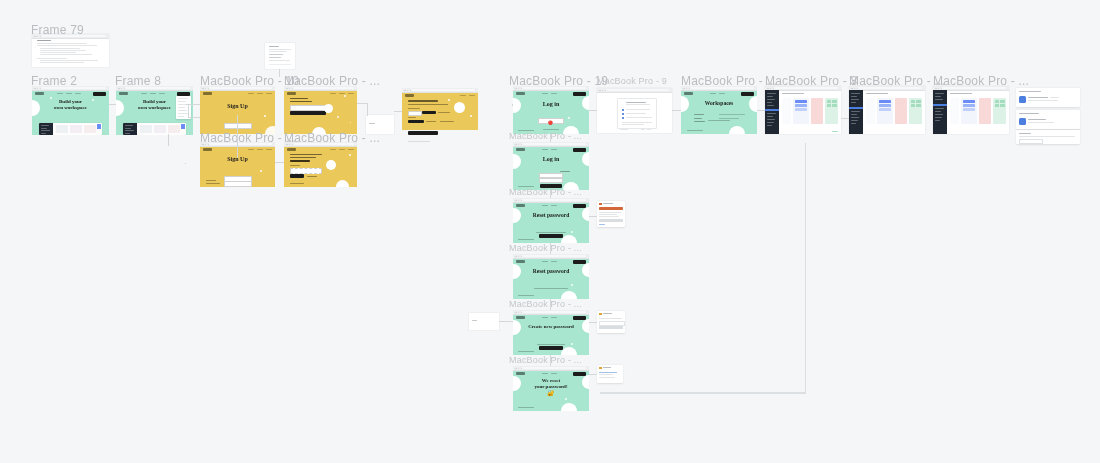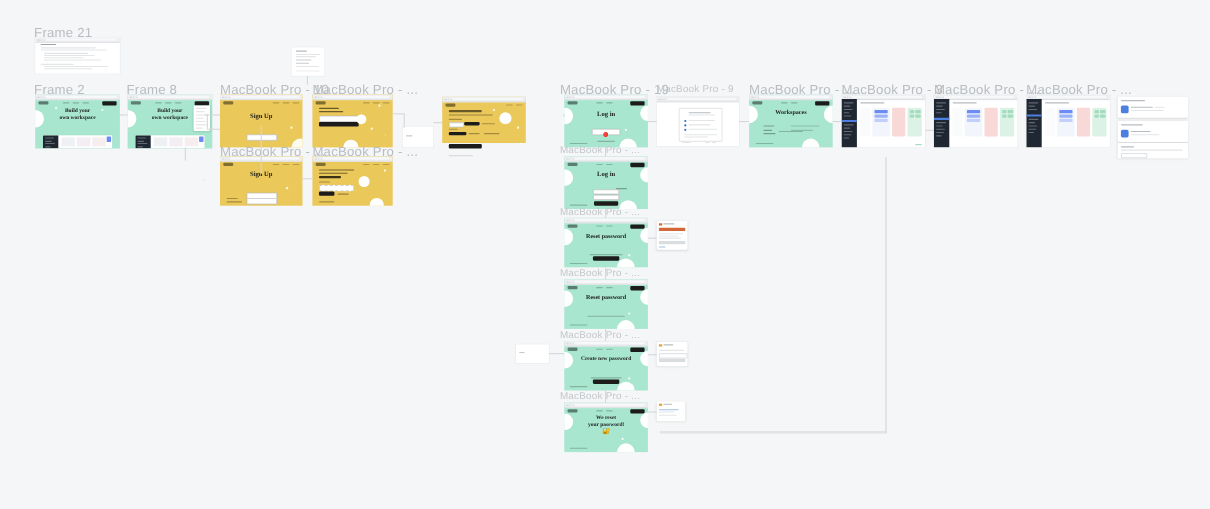--- a/index.html
+++ b/index.html
@@ -86,21 +86,21 @@
   .ide-row.blue{background:#4c7fe0;}
 
   .kanban-col{border-radius:1px;}
   .kanban-card{border-radius:.6px;}
 </style>
 </head>
 <body>
 
 <div id="canvas">
 
-  <div class="frame-label" style="left:31px;top:23px;">Frame 21</div>
+  <div class="frame-label" style="left:31px;top:23px;">Frame 79</div>
   <div class="frame shadow" style="left:32px;top:34px;width:77px;height:33px;background:#fff;">
     <div class="chrome" style="height:3.5px;">
       <div class="dots">
           <i></i>
           <i></i>
           <i></i>
         </div>
       <div class="urlbar" style="left:9px;top:.8px;right:3px;height:1.8px;"></div>
     </div>
     <div class="line" style="position:absolute;left:5px;top:6px;width:14px;height:1.4px;background:#9fa4a9;"></div>

